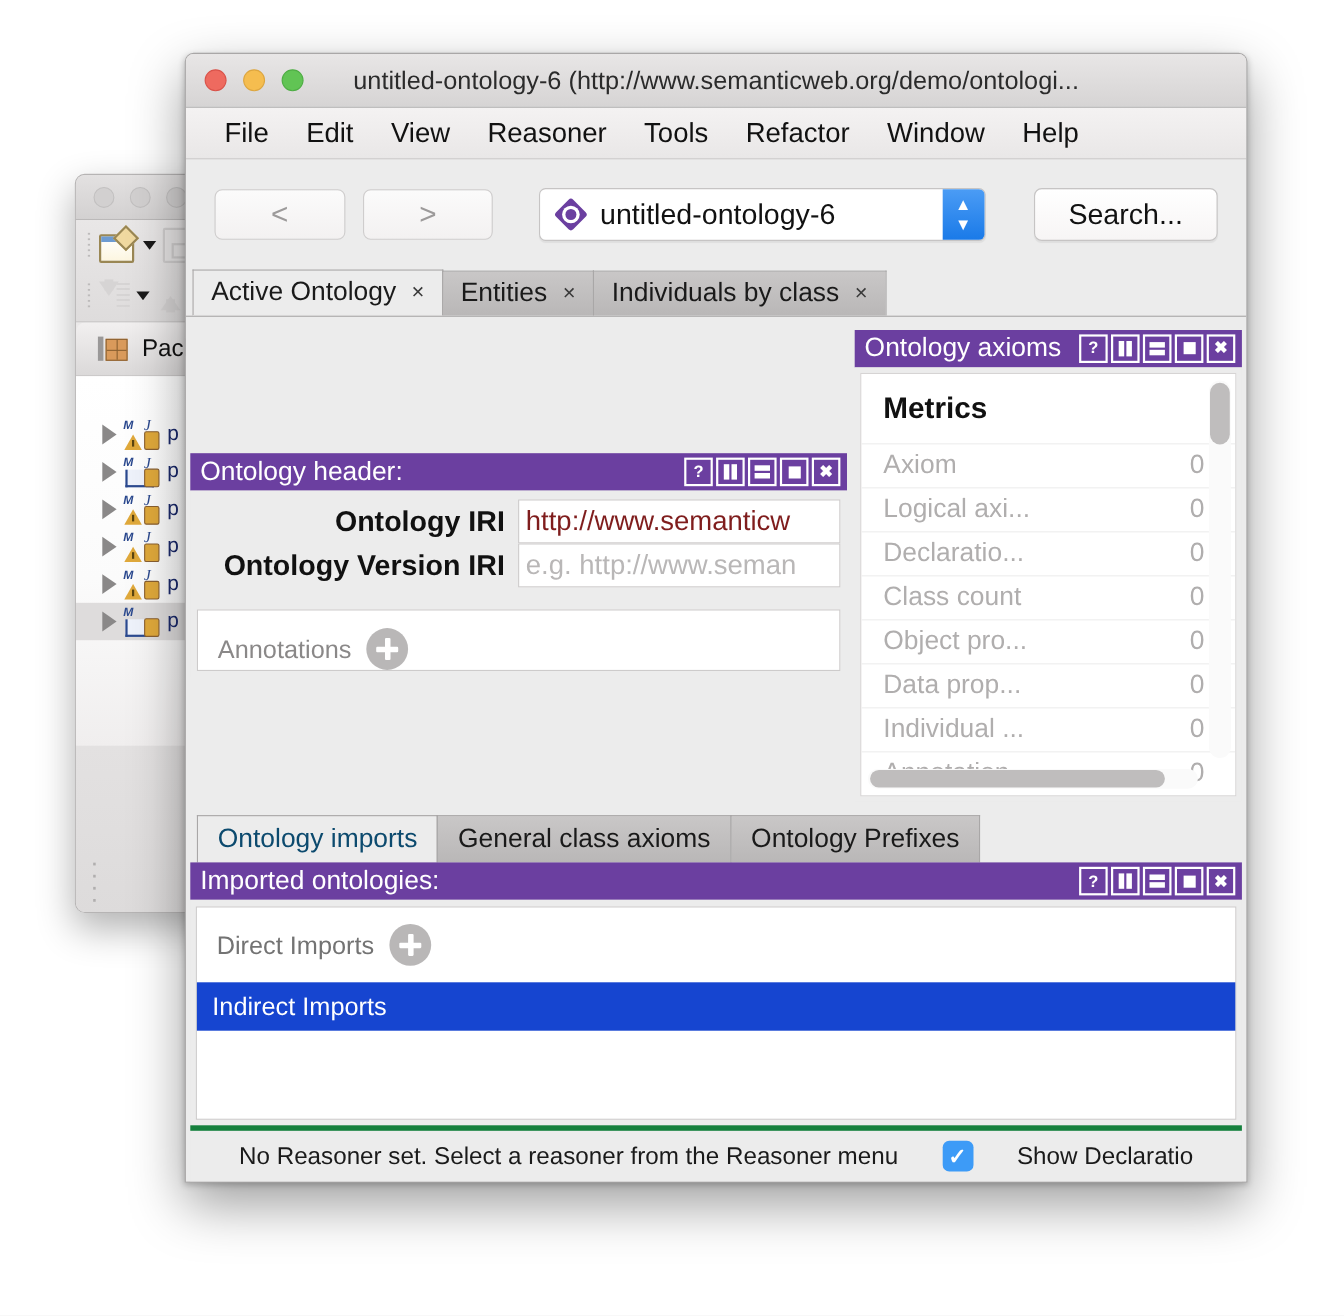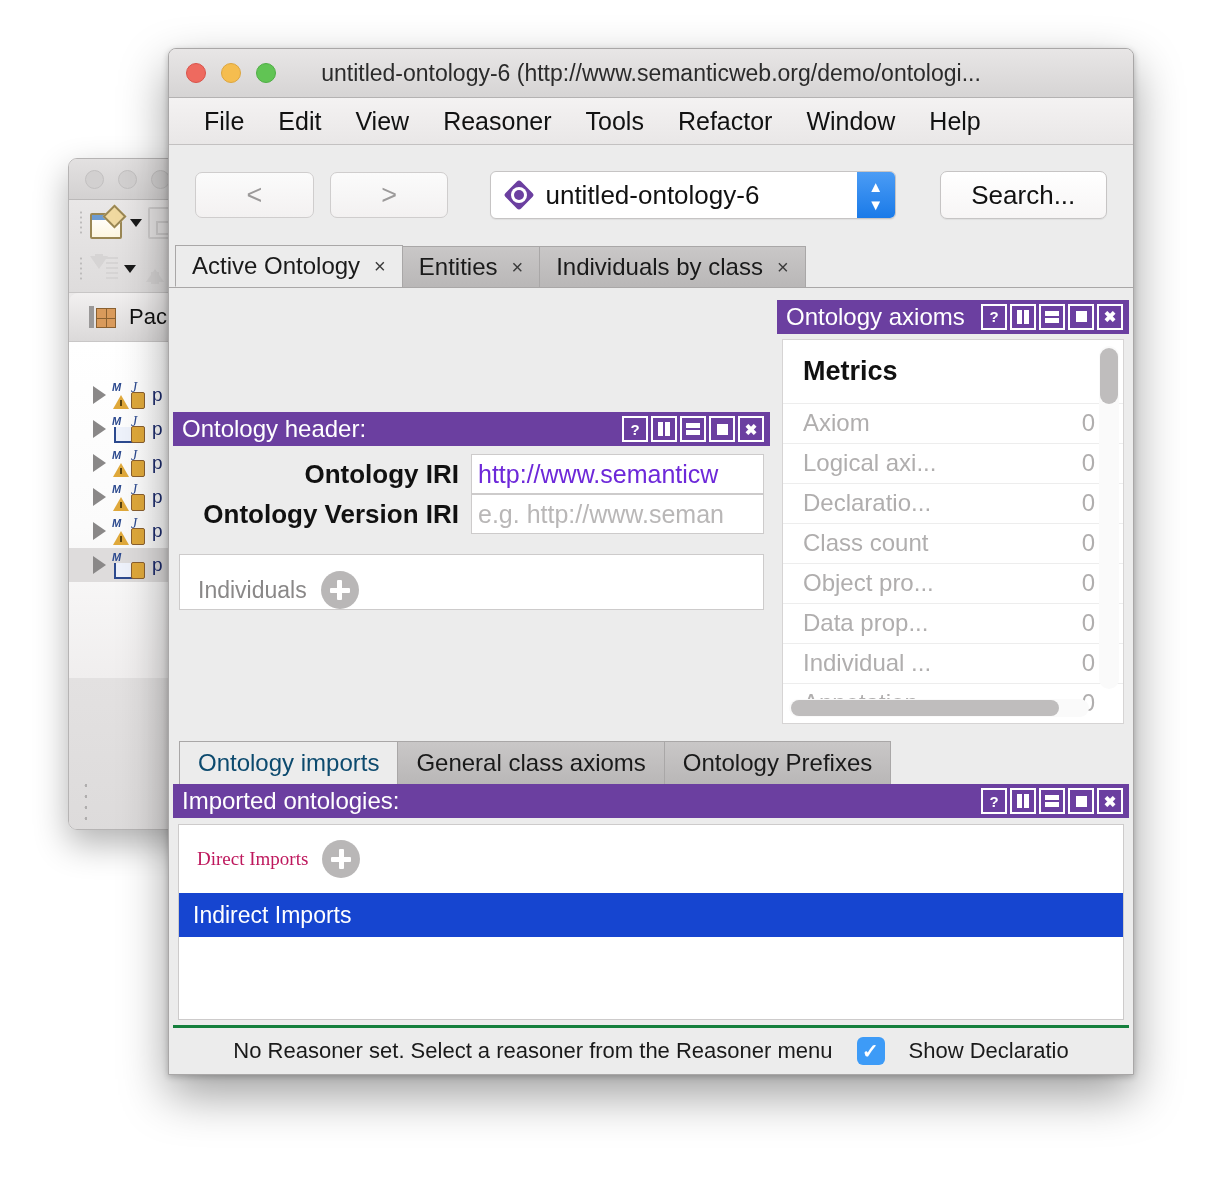--- a/index.html
+++ b/index.html
@@ -184,21 +184,21 @@
   .pbtn .splith{display:flex;flex-direction:column;gap:2px;}
   .pbtn .splith i{display:block;width:14px;height:5px;background:#ffffff;}
   .pbtn .sq{width:11px;height:11px;background:#ffffff;}
 
   .hdr-panel{flex:1 1 auto;}
   .hdr-body{background:#ececec;flex:1 1 auto;display:flex;flex-direction:column;padding-top:8px;min-height:0;}
   .iri-row{display:flex;align-items:center;gap:12px;padding:0 6px;height:40px;}
   .iri-label{font-size:26px;font-weight:bold;color:#111;text-align:right;width:280px;flex:0 0 280px;}
   .iri-input{
     flex:1 1 auto;height:38px;background:#ffffff;border:1px solid #cdcbcb;
-    display:flex;align-items:center;padding-left:6px;font-size:25px;color:#6d28d9;
+    display:flex;align-items:center;padding-left:6px;font-size:25px;color:#7f1d1d;
     overflow:hidden;white-space:nowrap;
   }
   .iri-input.ph{color:#b9b7b7;}
   .annot-box{
     margin:20px 6px 6px 6px;flex:1 1 auto;background:#ffffff;border:1px solid #cdcbcb;
     padding:16px 0 0 18px;min-height:0;
   }
   .annot-head{display:flex;align-items:center;gap:14px;}
   .annot-label{font-size:23px;color:#8a8888;}
   .plus{
@@ -234,28 +234,28 @@
   .mtab{
     height:42px;display:flex;align-items:center;padding:0 18px;font-size:24px;color:#1a1a1a;
     border:1px solid #a9a7a7;border-bottom:none;margin-right:-1px;
     background:linear-gradient(180deg,#c9c7c7 0%,#b9b7b7 100%);
   }
   .mtab.active{background:#ececec;color:#0c4a6e;}
   .imports-panel{flex:1 1 auto;display:flex;flex-direction:column;min-height:0;margin-top:0;}
   .imports-body{background:#ececec;flex:1 1 auto;padding:6px 5px 5px 5px;display:flex;min-height:0;}
   .imports-inner{flex:1 1 auto;background:#ffffff;border:1px solid #cdcbcb;display:flex;flex-direction:column;min-height:0;}
   .direct-row{height:68px;display:flex;align-items:center;gap:14px;padding-left:18px;}
-  .direct-label{font-size:19px;color:#be185d;font-family:Liberation Serif, serif;}
+  .direct-label{font-size:23px;color:#737373;}
   .indirect-row{
     height:44px;background:#1645d0;color:#ffffff;display:flex;align-items:center;
     padding-left:14px;font-size:23px;
   }
   .statusbar{
-    flex:0 0 46px;display:flex;align-items:center;justify-content:center;gap:24px;
-    background:#ececec;font-size:22px;color:#1a1a1a;border-top:3px solid #15803d;
+    flex:0 0 46px;display:flex;align-items:center;justify-content:center;gap:40px;
+    background:#ececec;font-size:22px;color:#1a1a1a;border-top:5px solid #15803d;
   }
   .chk{width:28px;height:28px;border-radius:6px;background:#3d9bf7;color:#fff;
     display:flex;align-items:center;justify-content:center;font-size:20px;font-weight:bold;}
 </style>
 </head>
 <body>
 
 <div class="bg-window">
   <div class="bg-titlebar">
     <span class="bg-dot"></span>
@@ -445,21 +445,21 @@
           <div class="iri-row">
             <span class="iri-label">Ontology IRI</span>
             <span class="iri-input">http://www.semanticw</span>
           </div>
           <div class="iri-row">
             <span class="iri-label">Ontology Version IRI</span>
             <span class="iri-input ph">e.g. http://www.seman</span>
           </div>
           <div class="annot-box">
             <div class="annot-head">
-              <span class="annot-label">Individuals</span>
+              <span class="annot-label">Annotations</span>
               <span class="plus"></span>
             </div>
           </div>
         </div>
       </div>
 
       <div class="panel metrics-panel">
         <div class="panel-header">
           <span class="panel-title">Ontology axioms</span>
           <span class="pbtns">

